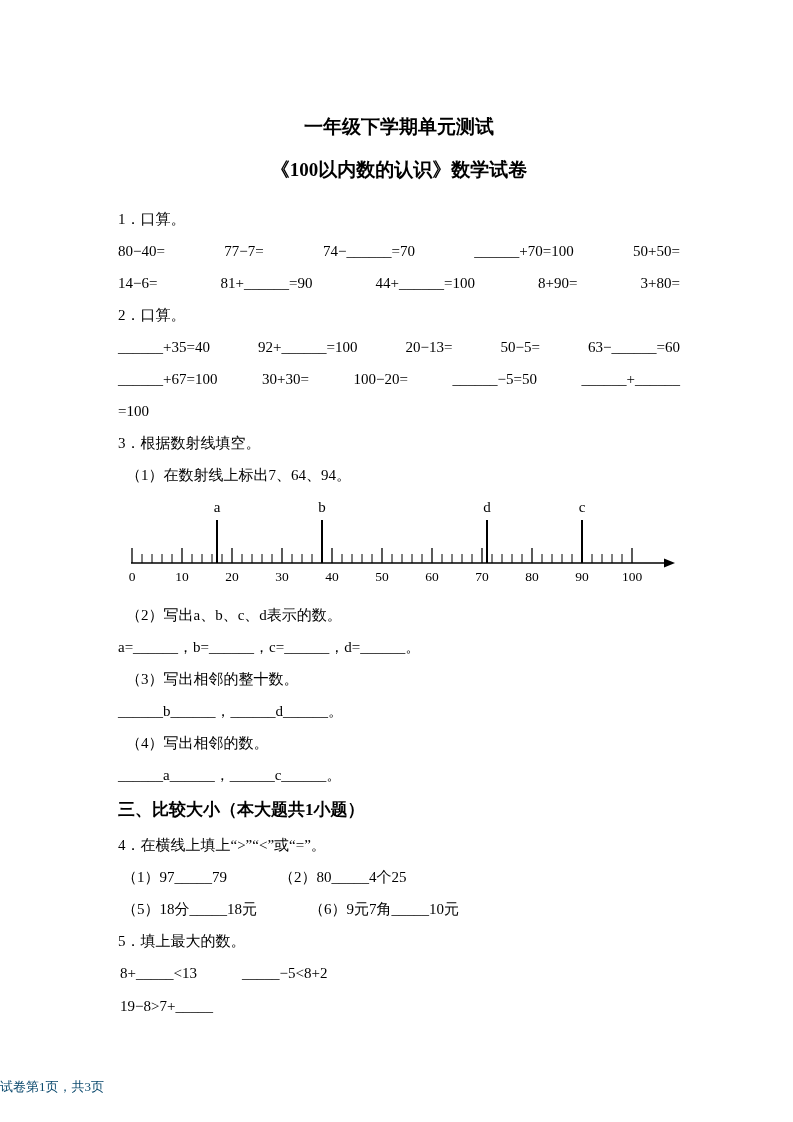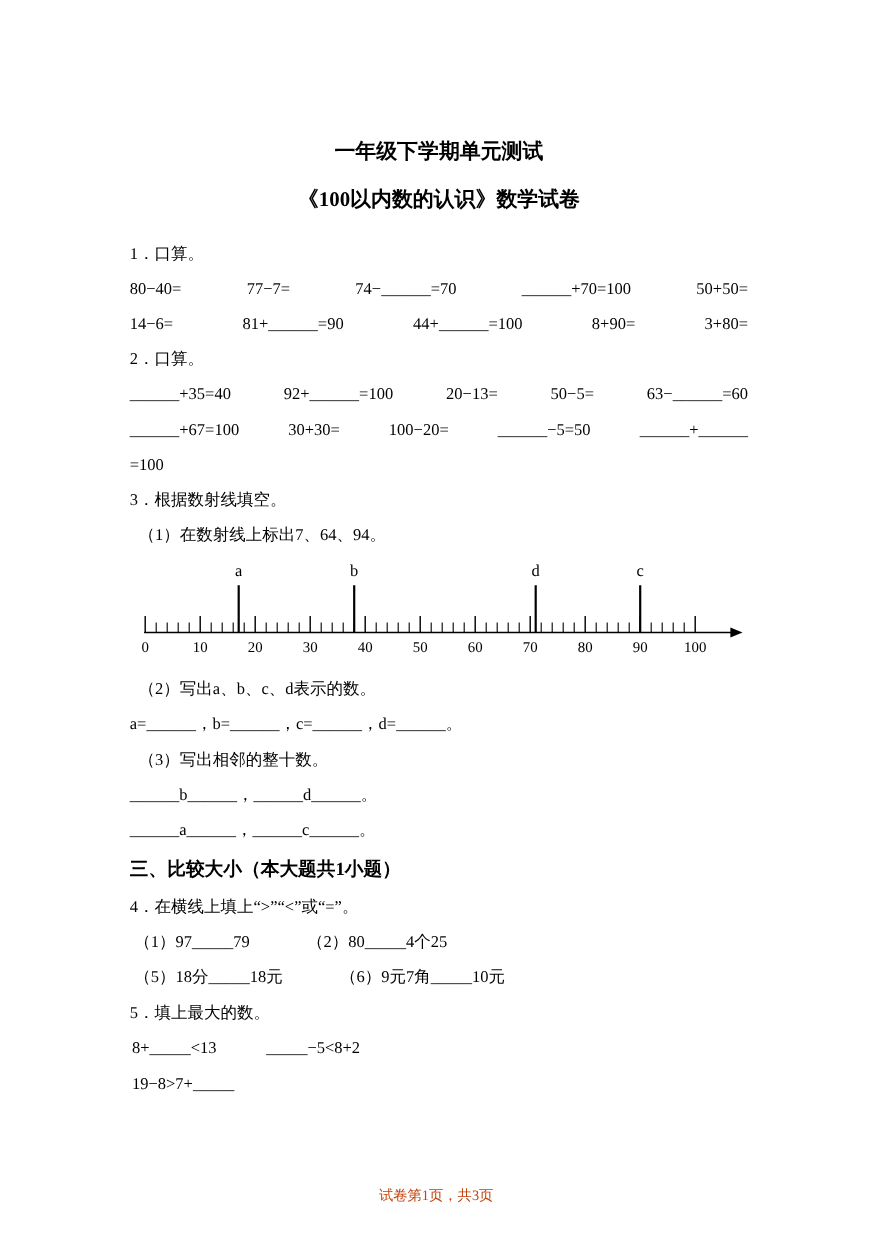--- a/index.html
+++ b/index.html
@@ -8,21 +8,21 @@
     width: 793px;
     height: 1122px;
     background: #ffffff;
     font-family: "Liberation Serif", serif;
     color: #000000;
     overflow: hidden;
   }
   .content {
     position: absolute;
     left: 118px;
-    top: 124px;
+    top: 112px;
     width: 562px;
   }
   .title {
     text-align: center;
     font-weight: 700;
     font-size: 19px;
     line-height: 30px;
     margin: 0;
   }
   .title-2 { margin-top: 13px; margin-bottom: 18px; }
@@ -59,23 +59,23 @@
     line-height: 38px;
     margin: 0;
   }
   .numberline-wrap { margin: 6px 0 4px 0; height: 98px; }
   svg { font-family: "Liberation Serif", serif; display: block; }
   .footer {
     position: absolute;
     left: 0;
     right: 0;
     bottom: 26px;
-    text-align: center;
+    text-align: left;
     font-size: 13px;
-    color: #c2410c;
+    color: #0c4a6e;
   }
 </style>
 </head>
 <body>
 
 <div class="page">
   <div class="content">
 
     <h1 class="title">一年级下学期单元测试</h1>
     <h1 class="title title-2">《100以内数的认识》数学试卷</h1>
@@ -190,20 +190,21 @@
           <text x="369" y="15" text-anchor="middle" font-size="15" fill="#000">d</text>
           <line x1="464" y1="23" x2="464" y2="66" stroke="#000" stroke-width="2"></line>
           <text x="464" y="15" text-anchor="middle" font-size="15" fill="#000">c</text>
         </svg>
     </div>
 
     <p class="line indent">（2）写出a、b、c、d表示的数。</p>
     <p class="line">a=______，b=______，c=______，d=______。</p>
     <p class="line indent">（3）写出相邻的整十数。</p>
     <p class="line">______b______，______d______。</p>
+    <p class="line indent">（4）写出相邻的数。</p>
     <p class="line">______a______，______c______。</p>
 
     <h2 class="section-title">三、比较大小（本大题共1小题）</h2>
 
     <p class="line">4．在横线上填上“&gt;”“&lt;”或“=”。</p>
     <div class="pair-row">
       <span>（1）97_____79</span>
       <span>（2）80_____4个25</span>
     </div>
     <div class="pair-row">

